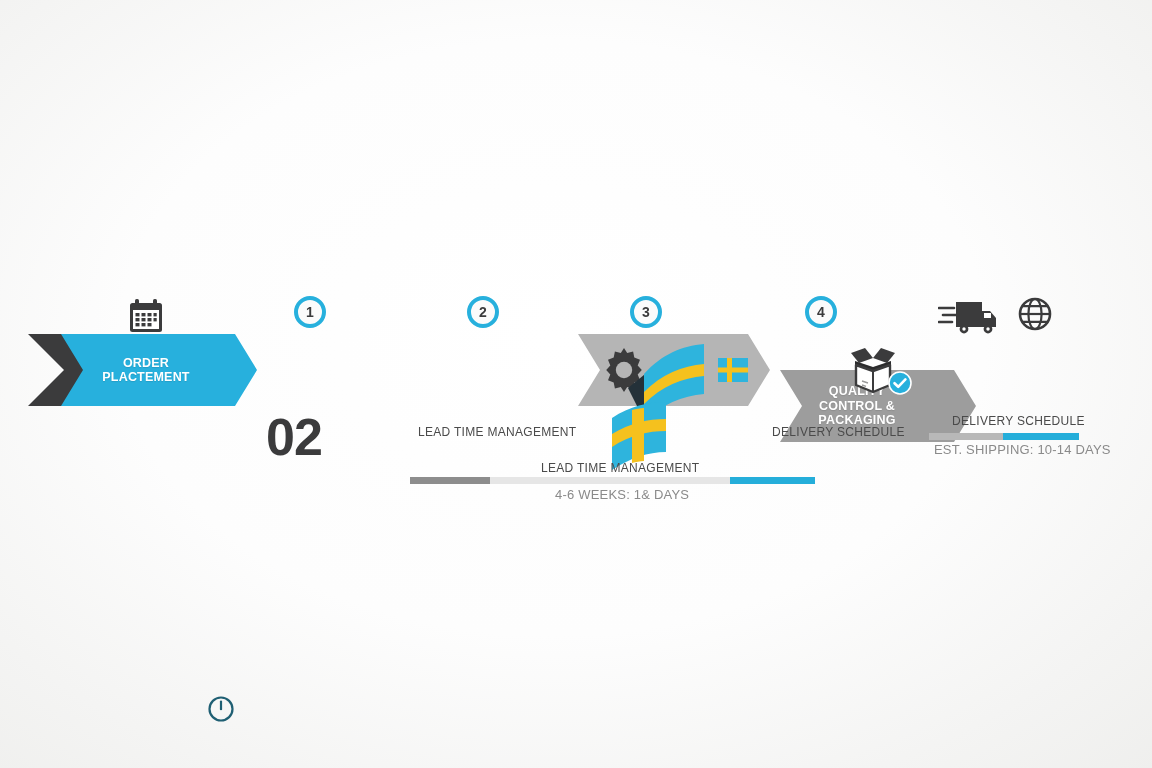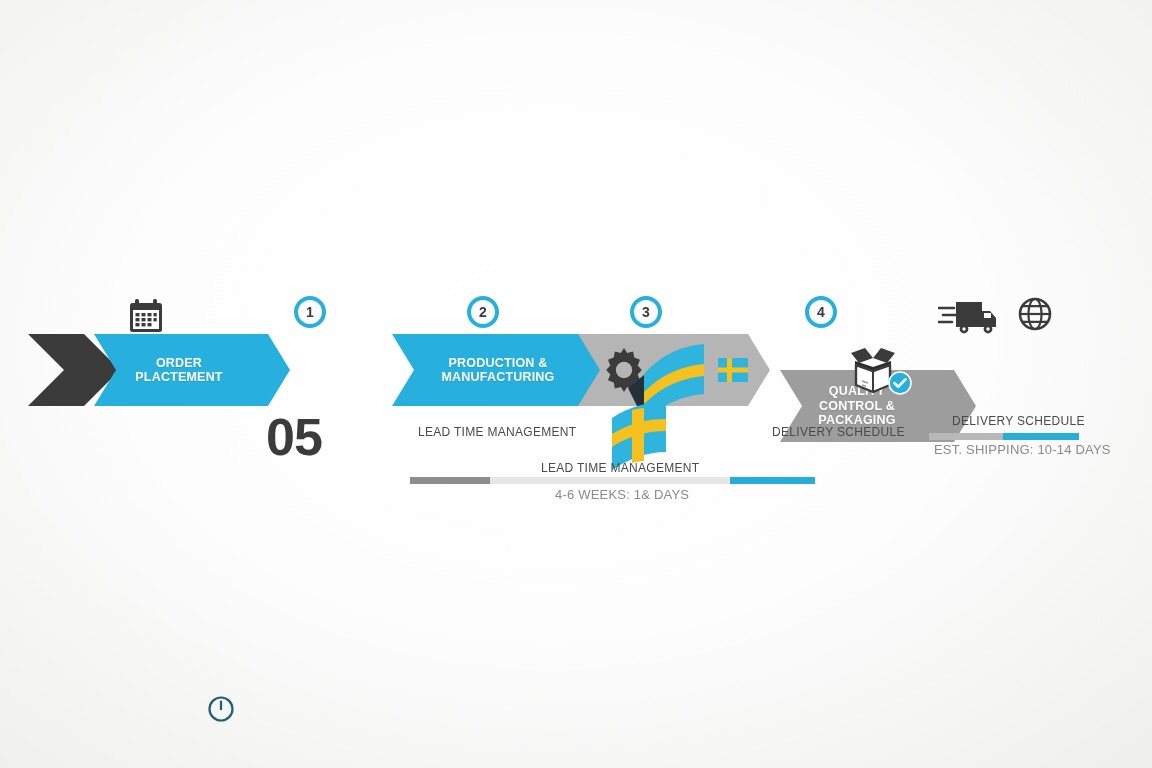--- a/index.html
+++ b/index.html
@@ -112,38 +112,34 @@
 </style>
 </head>
 <body>
 
 <div id="canvas">
 
   <div class="lead-arrow"></div>
 
   <div class="band">
 
-    <div class="chev cyan" style="left:94px; width:196px;justify-content:center;">
+    <div class="chev cyan" style="left:61px; width:196px;justify-content:center;">
       <div class="chev-label" style="margin-right:26px;">ORDER
 PLACTEMENT</div>
     </div>
 
     <div class="icon-abs" style="left:206px; top:360px; width:30px; height:30px;">
       <svg width="30" height="30" viewBox="0 0 30 30">
         <circle cx="15" cy="15" r="11.5" fill="none" stroke="#1f5f73" stroke-width="2.2"></circle>
         <line x1="15" y1="15" x2="15" y2="7.5" stroke="#1f5f73" stroke-width="2.2" stroke-linecap="round"></line>
         <line x1="15" y1="15" x2="15" y2="15.2" stroke="#1f5f73" stroke-width="2.2" stroke-linecap="round"></line>
       </svg>
     </div>
 
 
-    <div class="chev cyan" style="left:392px; width:212px;">
-      <div class="chev-label">PRODUCTION &amp;
-MANUFACTURING</div>
-    </div>
 
     <div class="chev gray2" style="left:578px; width:192px;"></div>
 
     <div class="chev gray" style="left:780px; width:196px;margin-top:36px;">
       <div class="chev-label" style="margin-right:42px;">QUALITY
 CONTROL &amp;
 PACKAGING</div>
     </div>
 
   </div>
@@ -251,21 +247,21 @@
 
   <div class="icon-abs" style="left:1018px; top:297px; width:34px; height:34px;">
     <svg width="34" height="34" viewBox="0 0 34 34">
       <circle cx="17" cy="17" r="15" fill="none" stroke="#3b3b3c" stroke-width="2.6"></circle>
       <ellipse cx="17" cy="17" rx="6.6" ry="15" fill="none" stroke="#3b3b3c" stroke-width="2.2"></ellipse>
       <line x1="2" y1="17" x2="32" y2="17" stroke="#3b3b3c" stroke-width="2.2"></line>
       <path d="M5 9.2 H29 M5 24.8 H29" stroke="#3b3b3c" stroke-width="2.2" fill="none"></path>
     </svg>
   </div>
 
-  <div class="bigno" style="left:266px; top:411px;">05</div>
+  <div class="bigno" style="left:266px; top:411px;">02</div>
 
   <div class="cap" style="left:418px; top:425px;">LEAD TIME MANAGEMENT</div>
 
   <div class="cap" style="left:772px; top:425px;">DELIVERY SCHEDULE</div>
 
   <div class="cap" style="left:952px; top:414px;">DELIVERY SCHEDULE</div>
   <div class="barrow" style="left:929px; top:433px; width:150px;">
     <div class="seg" style="background:#b8b8b8; width:74px;"></div>
     <div class="seg" style="background:#25aeda; width:76px;"></div>
   </div>

